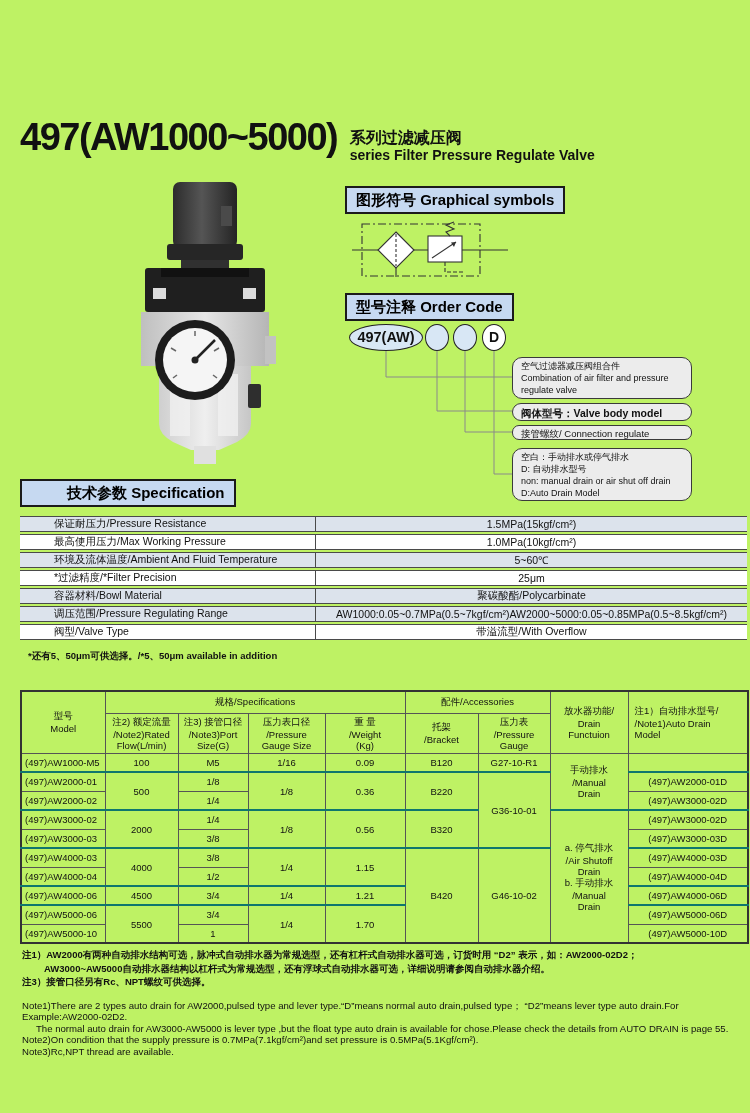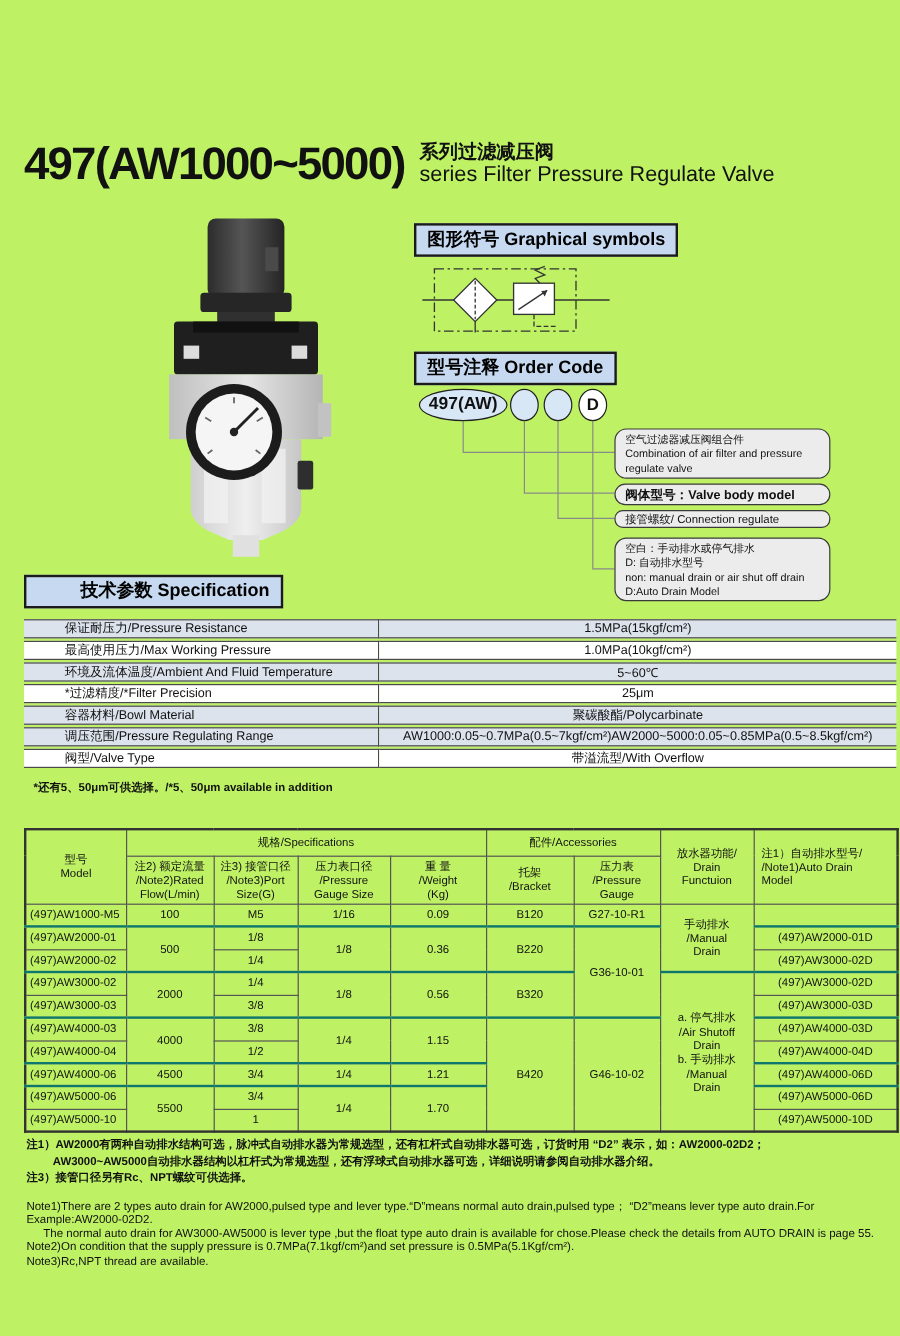--- a/index.html
+++ b/index.html
@@ -13,22 +13,22 @@
     position:absolute; display:inline-block;
     background:#c6d9f1; border:2px solid #1b1b1b;
     font-weight:bold; font-size:15px; line-height:22px;
     padding:1px 9px; color:#000; white-space:nowrap;
   }
 
   
   #title-block { position:absolute; left:20px; top:116px; white-space:nowrap; }
   #main-title { display:inline-block; font-size:38px; font-weight:bold; letter-spacing:-1.5px; vertical-align:top; }
   #subtitle { display:inline-block; margin-left:8px; vertical-align:top; padding-top:3px; }
-  #subtitle .cn { font-size:16px; font-weight:bold; line-height:18px; }
-  #subtitle .en { font-size:18px; font-weight:normal; line-height:17px; }
+  #subtitle .cn { font-size:16px; font-weight:bold; line-height:18px;margin-top:10px; }
+  #subtitle .en { font-size:14px; font-weight:bold; line-height:17px; }
 
   
   #order-diagram { position:absolute; left:345px; top:320px; width:352px; height:184px; }
   .oc-bubble {
     position:absolute; border:1.5px solid #222; border-radius:50%;
     background:#d8e7f5; text-align:center; font-weight:bold;
   }
   .oc-box {
     position:absolute; left:167px; width:180px;
     background:#ececec; border:1.2px solid #3a3a3a;

